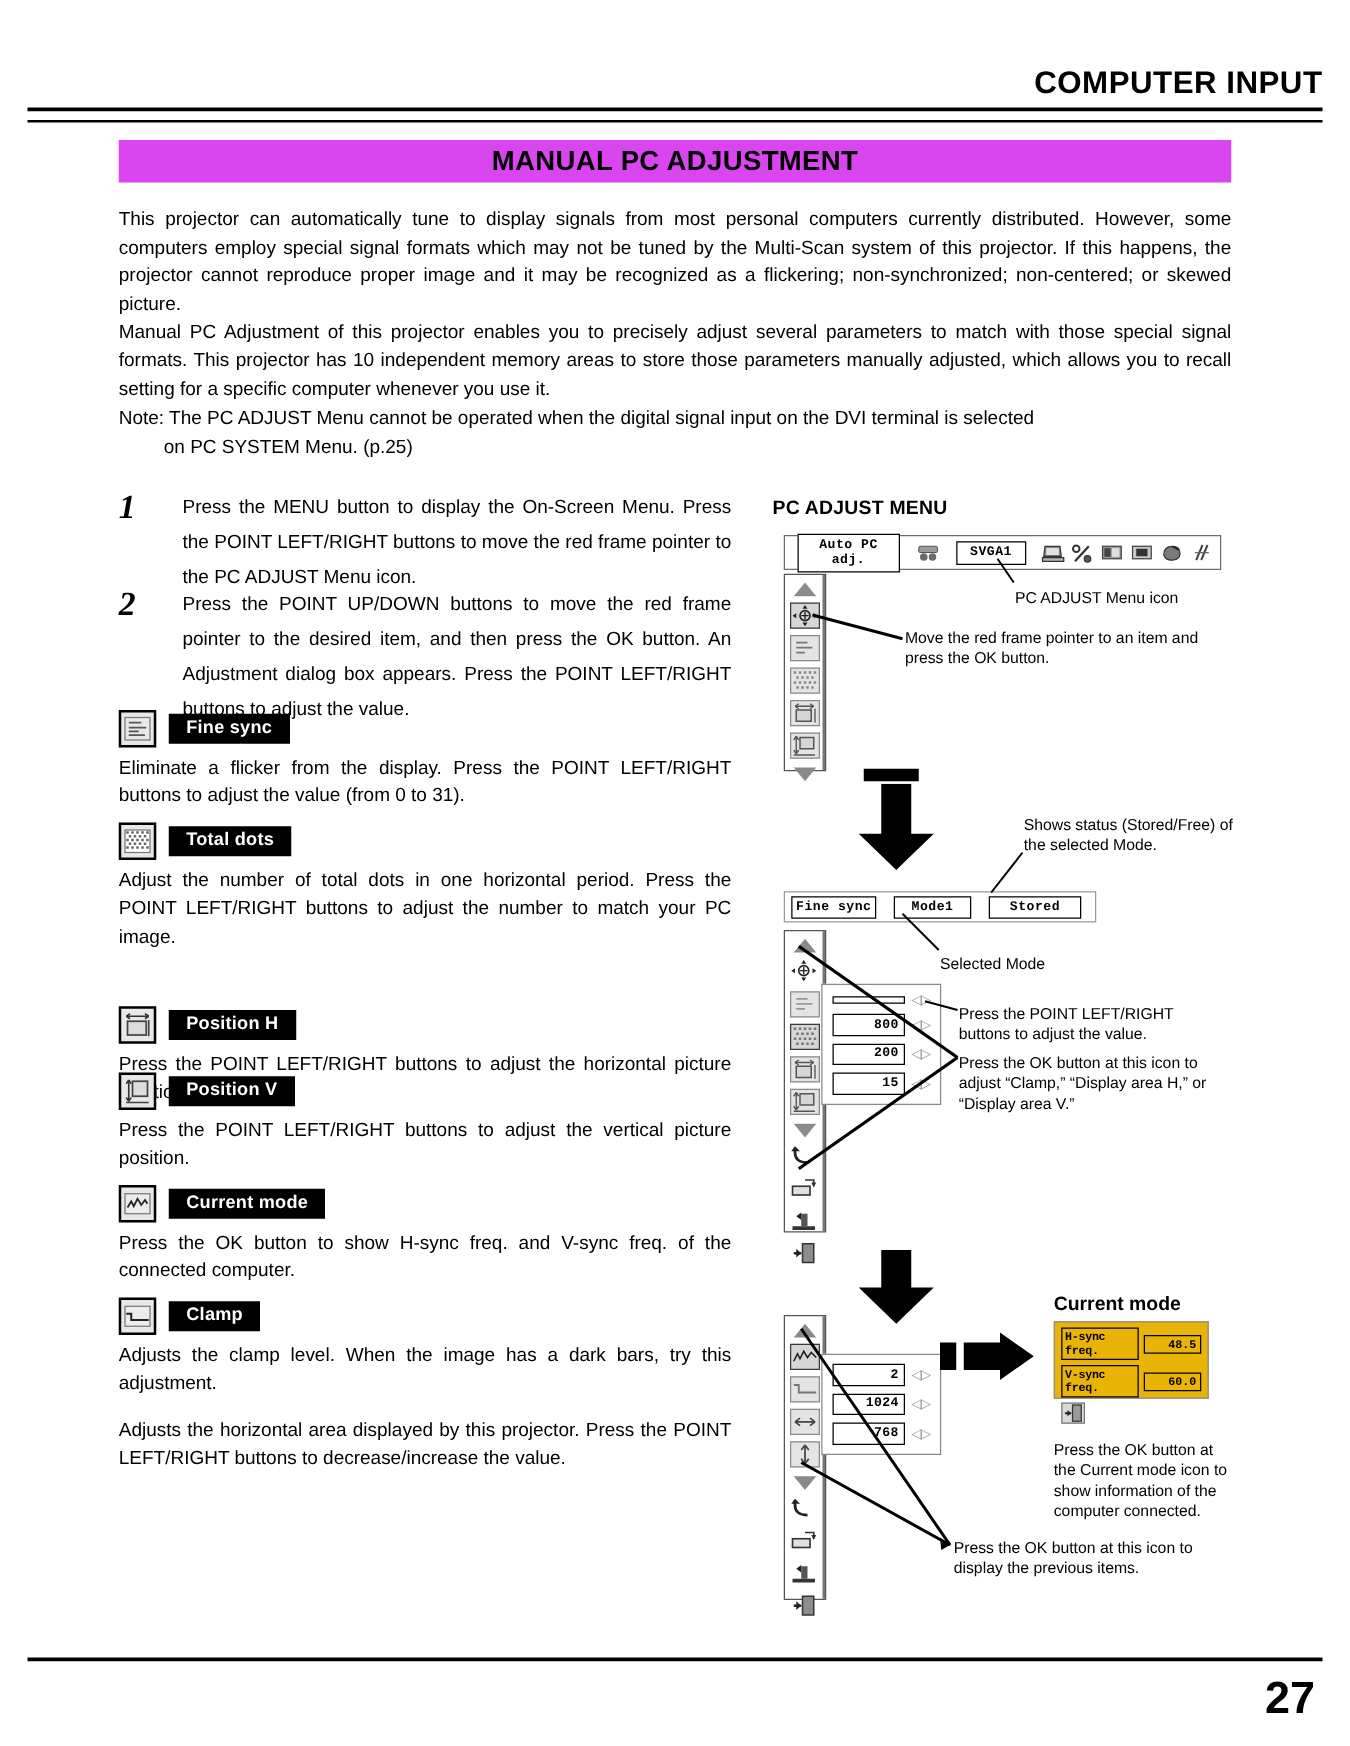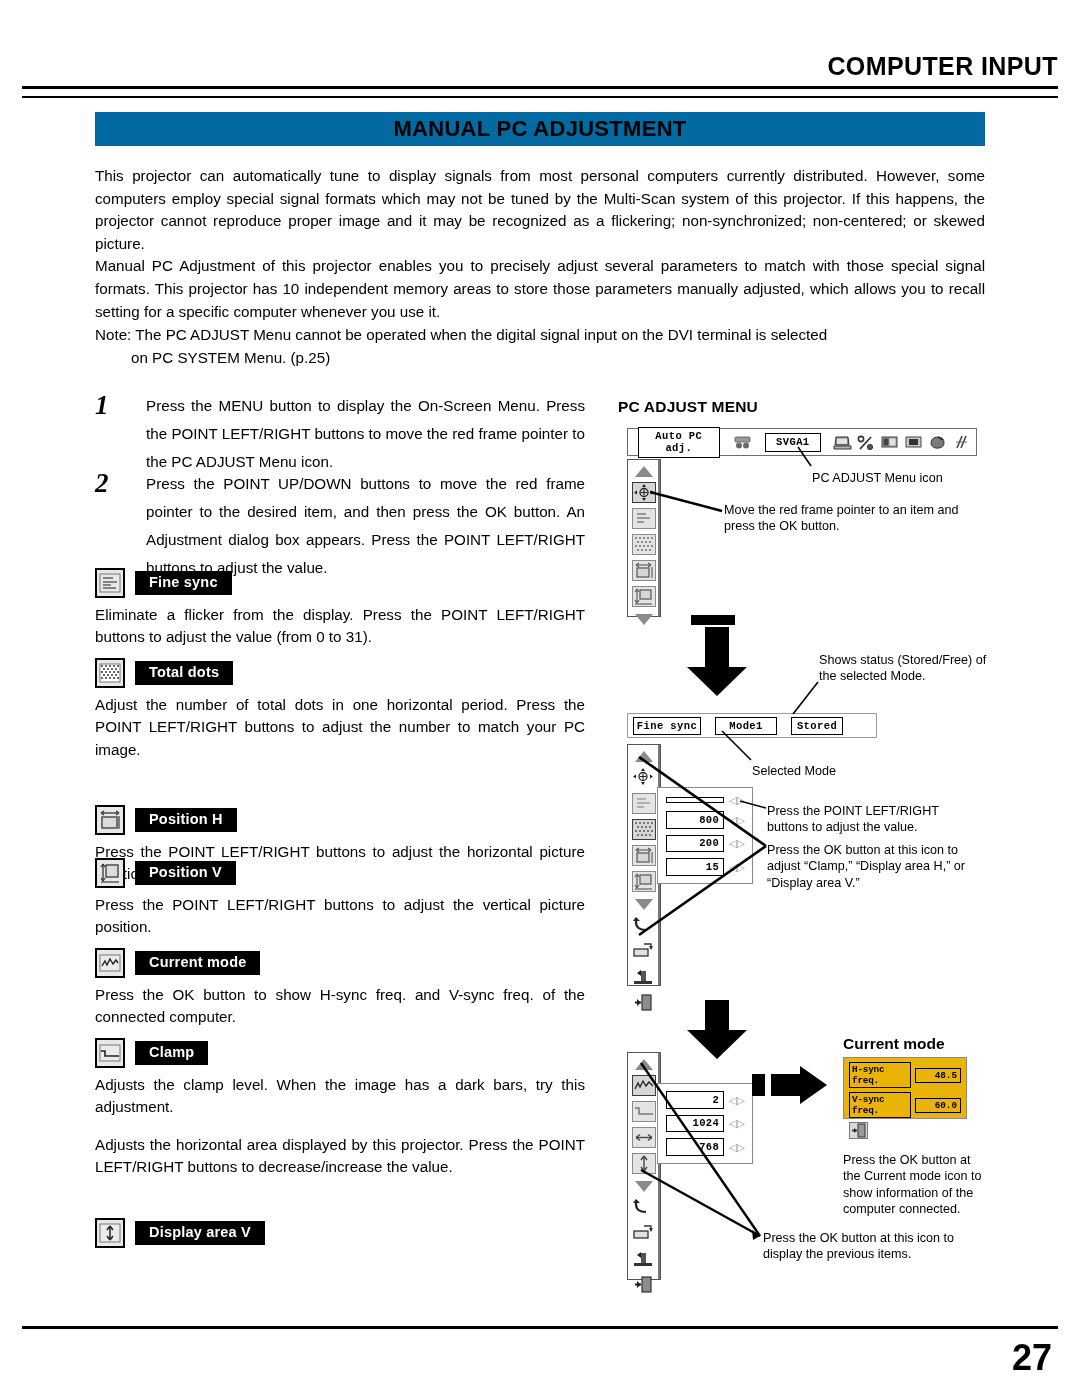--- a/index.html
+++ b/index.html
@@ -35,21 +35,21 @@
     border-bottom: 2px solid #000;
   }
 
   
   #section-title-bar {
     position: absolute;
     top: 112px;
     left: 95px;
     right: 95px;
     height: 34px;
-    background: #0369a1;
+    background: #d946ef;
     display: flex;
     align-items: center;
     justify-content: center;
   }
   #section-title-bar span {
     font-size: 22px;
     font-weight: bold;
     letter-spacing: 0.3px;
   }
 
@@ -244,21 +244,21 @@
     position: absolute;
     top: 713px; left: 627px; width: 250px; height: 25px;
     border: 1.5px solid #9a9a9a;
     background: #fff;
     display: flex; align-items: center;
     box-sizing: border-box;
   }
   #modebar .osd-btn { padding: 2px 0; }
   #fine-sync-btn { width: 68px; margin-left: 5px; }
   #mode1-btn { width: 62px; margin-left: 14px; }
-  #stored-btn { width: 52px; margin-left: 14px; }
+  #stored-btn { width: 74px; margin-left: 14px; }
 
   
   #currentmode-title {
     position: absolute; top: 1035px; left: 843px;
     font-size: 15.5px; font-weight: bold;
   }
   #currentmode-box {
     position: absolute; top: 1057px; left: 843px;
     width: 124px; height: 62px;
     border: 1.5px solid #8a8a8a;
@@ -465,30 +465,20 @@
     <div class="item-label">Clamp</div>
   </div>
   <div class="item-body">Adjusts the clamp level. When the image has a dark bars, try this adjustment.</div>
 </div>
 
 <div class="item" id="item-6">
   <div class="item-body">Adjusts the horizontal area displayed by this projector. Press the POINT LEFT/RIGHT buttons to decrease/increase the value.</div>
 </div>
 
 <div class="item" id="item-7">
-  <div class="item-head">
-    <div class="item-icon">
-      <svg width="26" height="26" viewBox="0 0 26 26">
-        <rect x="3" y="4" width="20" height="18" fill="#ececec" stroke="#777" stroke-width="1"></rect>
-        <line x1="13" y1="6" x2="13" y2="20" stroke="#222" stroke-width="1.5"></line>
-        <path d="M13 6 L10 10 M13 6 L16 10 M13 20 L10 16 M13 20 L16 16" stroke="#222" stroke-width="1.5" fill="none"></path>
-      </svg>
-    </div>
-    <div class="item-label">Display area V</div>
-  </div>
 </div>
 
 <div id="panel-title">PC ADJUST MENU</div>
 
 <div class="osd-menubar" id="menubar-1">
   <div class="osd-btn" id="auto-pc-btn">Auto PC adj.</div>
   <div class="mb-ico" style="margin-left:14px;">
     <svg width="17" height="15" viewBox="0 0 17 15">
       <rect x="1" y="2" width="15" height="5" rx="1" fill="#9a9a9a" stroke="#555" stroke-width="0.8"></rect>
       <circle cx="5" cy="10.5" r="3" fill="#6a6a6a"></circle>

